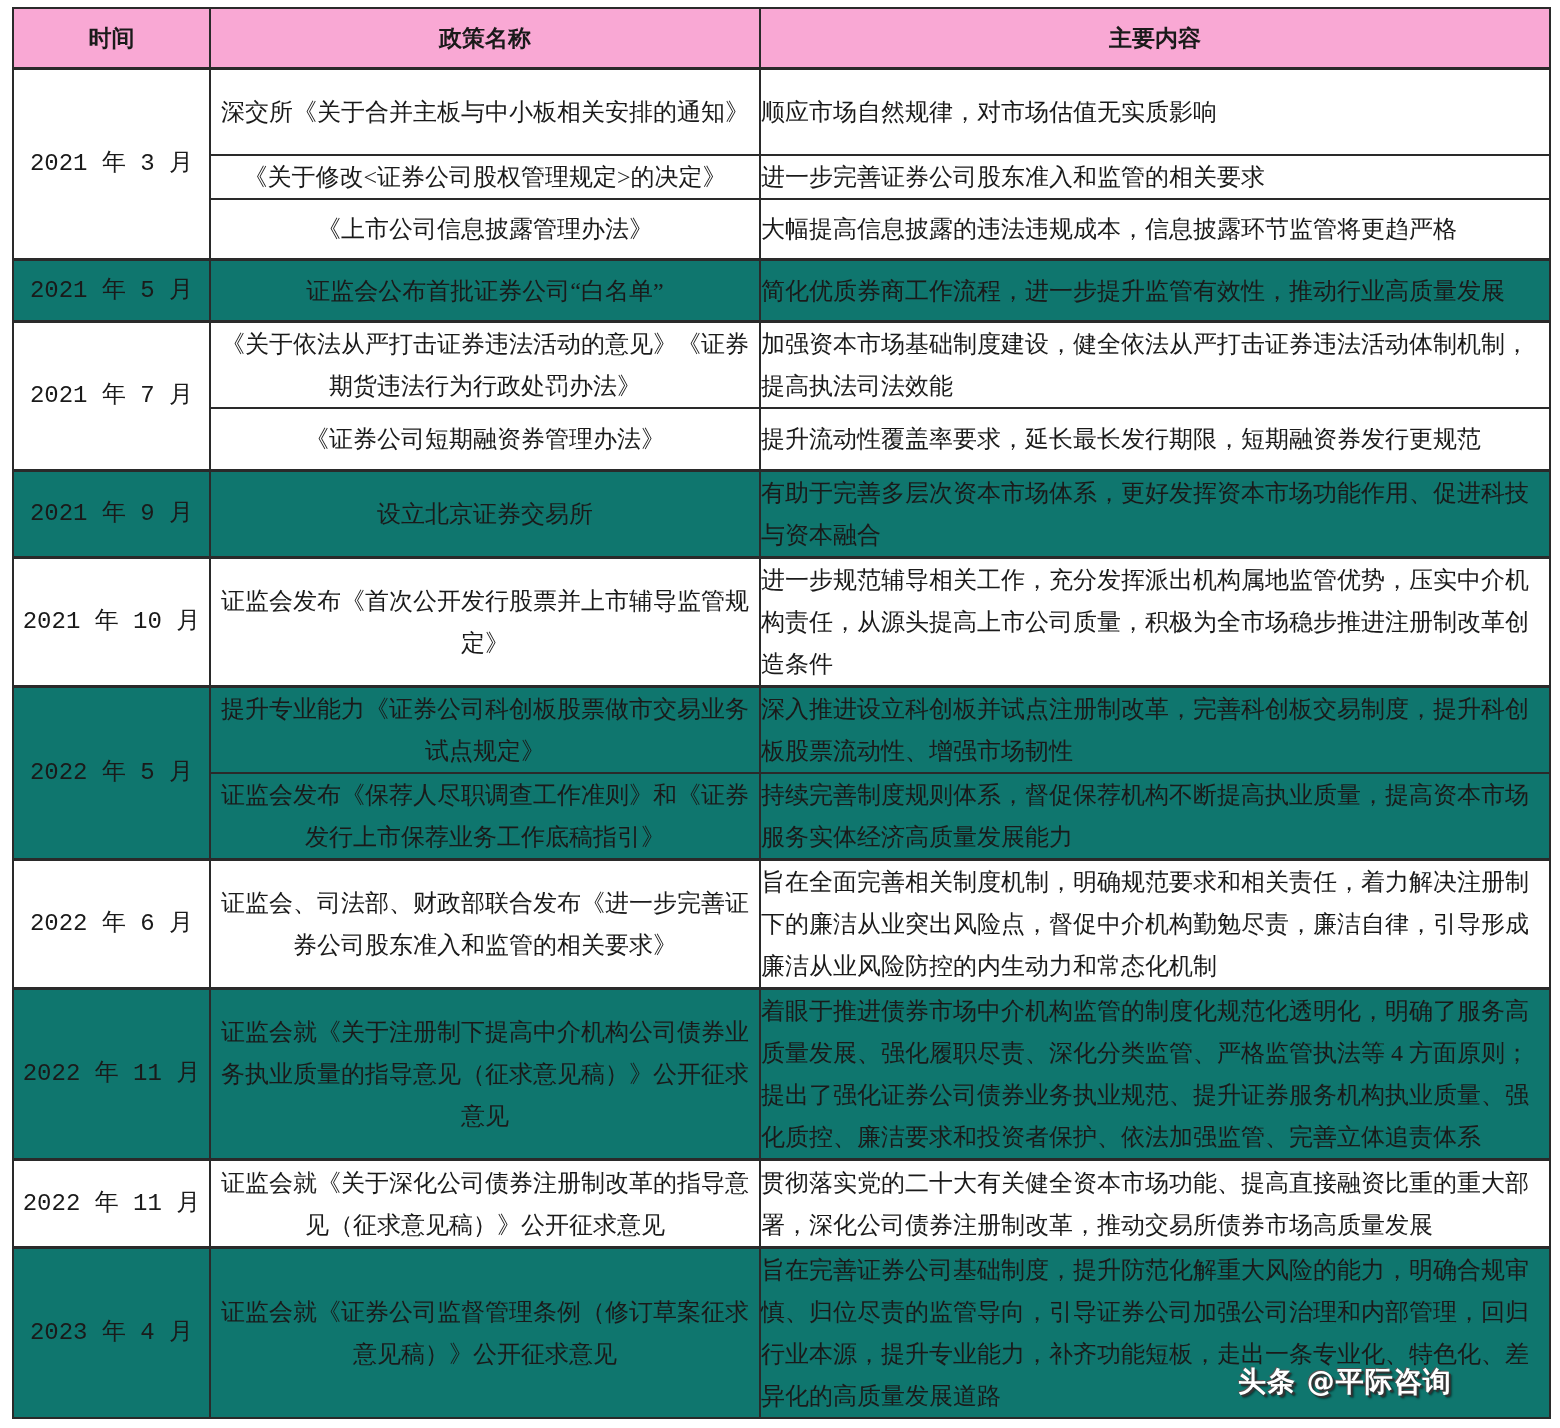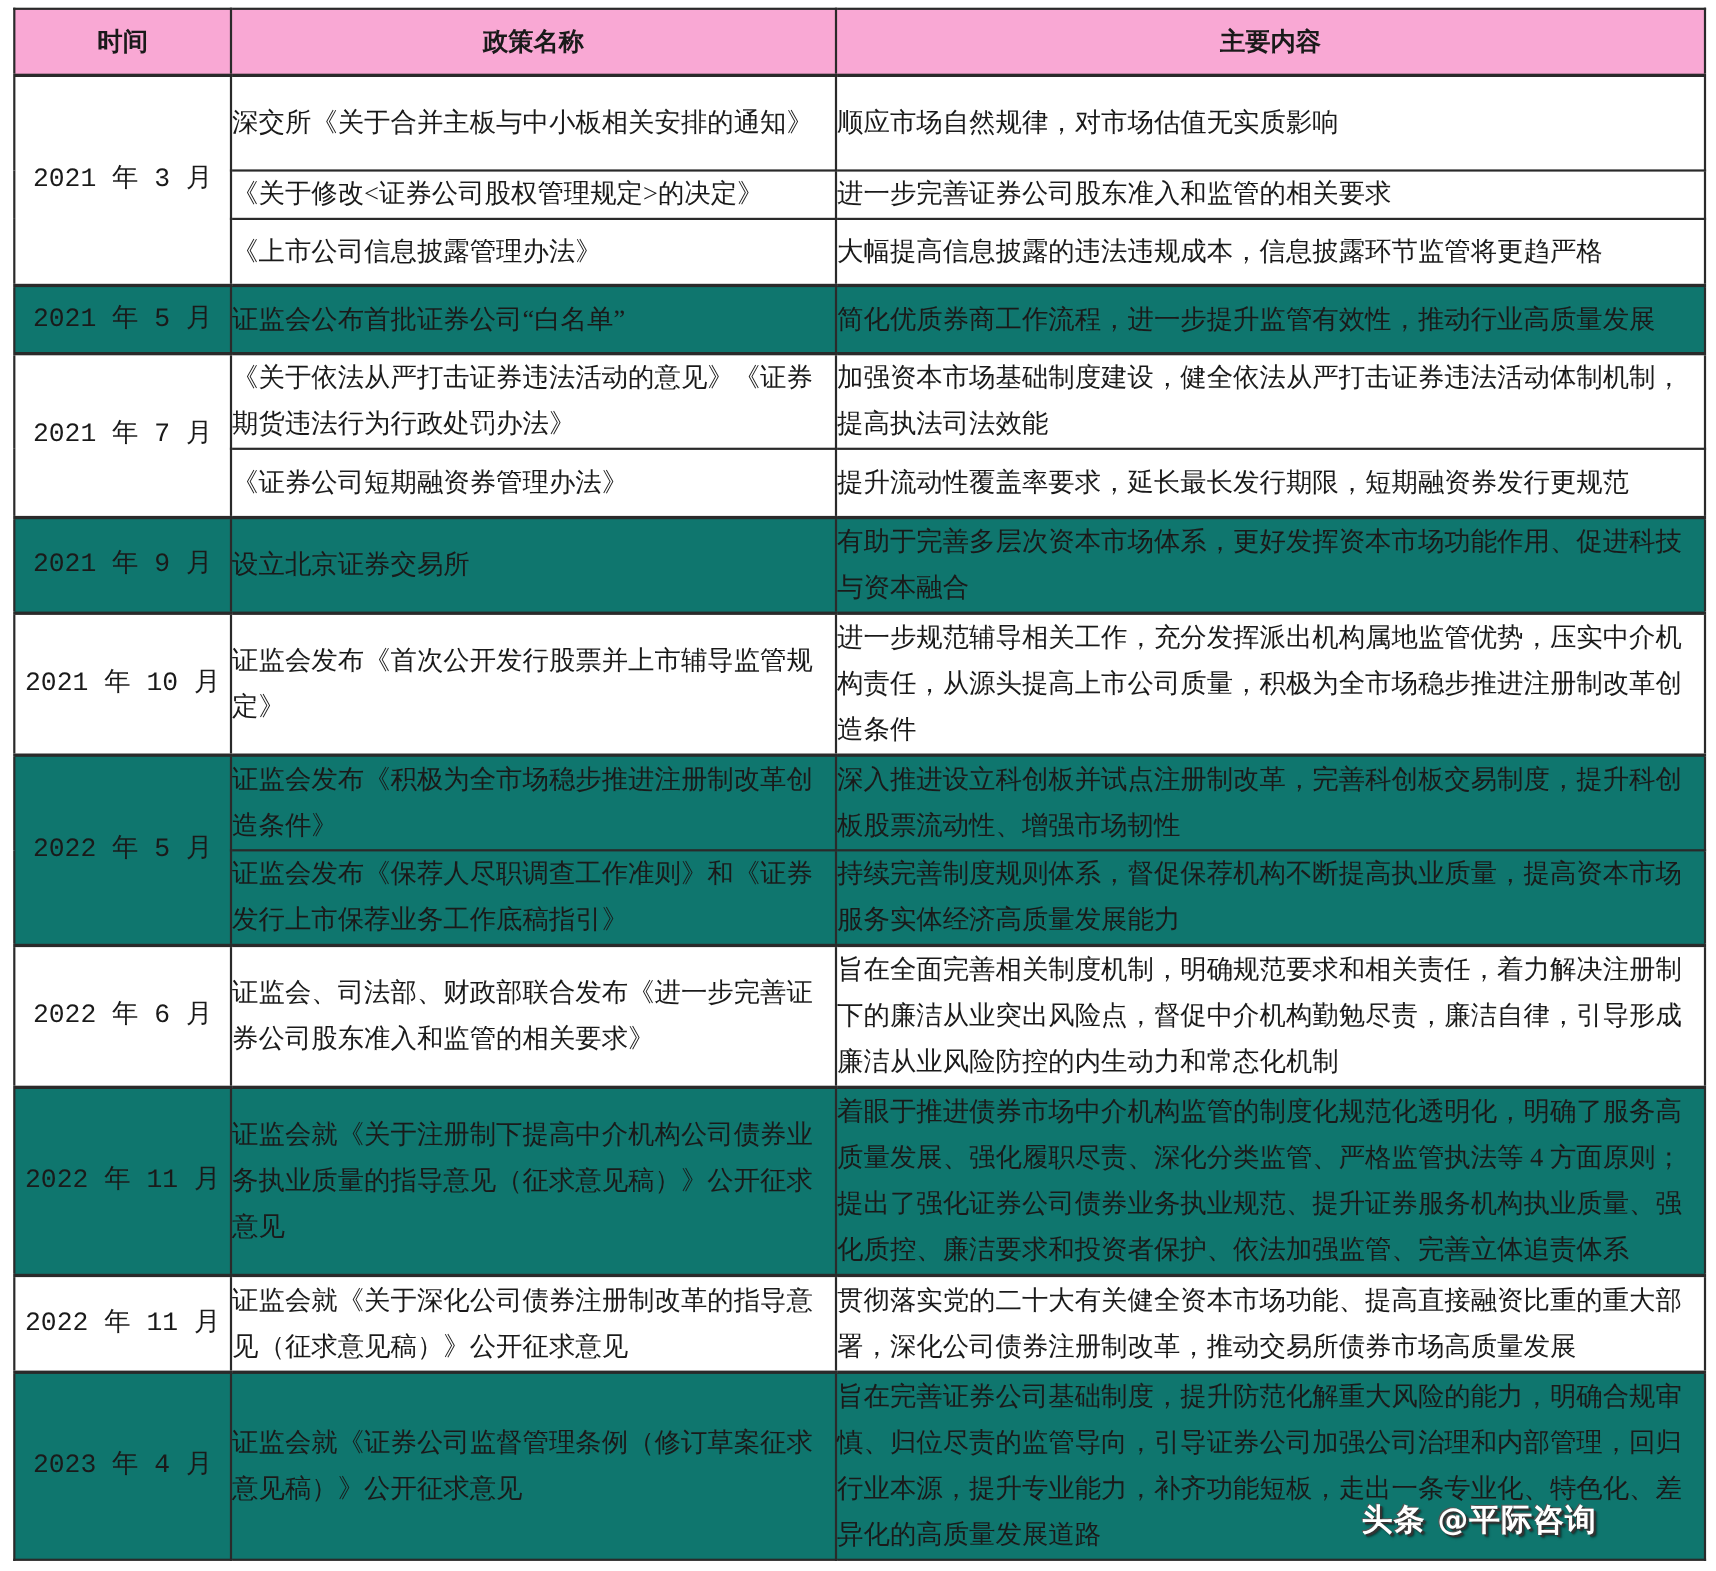--- a/index.html
+++ b/index.html
@@ -40,21 +40,21 @@
       font-size: 23px;
     }
     table.policy-table tr.top-border-thick > td {
       border-top: 3px solid #2a2a2a;
     }
     td.time-cell {
       text-align: center;
       font-family: Liberation Mono, monospace;
     }
     td.name-cell {
-      text-align: left;
+      text-align: center;
       padding: 0 18px;
     }
     td.content-cell {
       text-align: left;
       padding: 0 14px 0 18px;
       font-family: Liberation Serif, serif;
     }
     tr.shaded td { background: #0f766e; }
     tr.plain td { background: #ffffff; }
     .col-time { width: 197px; }
@@ -129,21 +129,21 @@
     </tr>
 
     <tr class="plain top-border-thick" style="height:127px">
       <td class="time-cell">2021 年 10 月</td>
       <td class="name-cell">证监会发布《首次公开发行股票并上市辅导监管规定》</td>
       <td class="content-cell">进一步规范辅导相关工作，充分发挥派出机构属地监管优势，压实中介机构责任，从源头提高上市公司质量，积极为全市场稳步推进注册制改革创造条件</td>
     </tr>
 
     <tr class="shaded top-border-thick" style="height:87px">
       <td class="time-cell" rowspan="2">2022 年 5 月</td>
-      <td class="name-cell">证监会发布《积极为全市场稳步推进注册制改革创造条件》</td>
+      <td class="name-cell">提升专业能力《证券公司科创板股票做市交易业务试点规定》</td>
       <td class="content-cell">深入推进设立科创板并试点注册制改革，完善科创板交易制度，提升科创板股票流动性、增强市场韧性</td>
     </tr>
     <tr class="shaded" style="height:85px">
       <td class="name-cell">证监会发布《保荐人尽职调查工作准则》和《证券发行上市保荐业务工作底稿指引》</td>
       <td class="content-cell">持续完善制度规则体系，督促保荐机构不断提高执业质量，提高资本市场服务实体经济高质量发展能力</td>
     </tr>
 
     <tr class="plain top-border-thick" style="height:128px">
       <td class="time-cell">2022 年 6 月</td>
       <td class="name-cell">证监会、司法部、财政部联合发布《进一步完善证券公司股东准入和监管的相关要求》</td>

